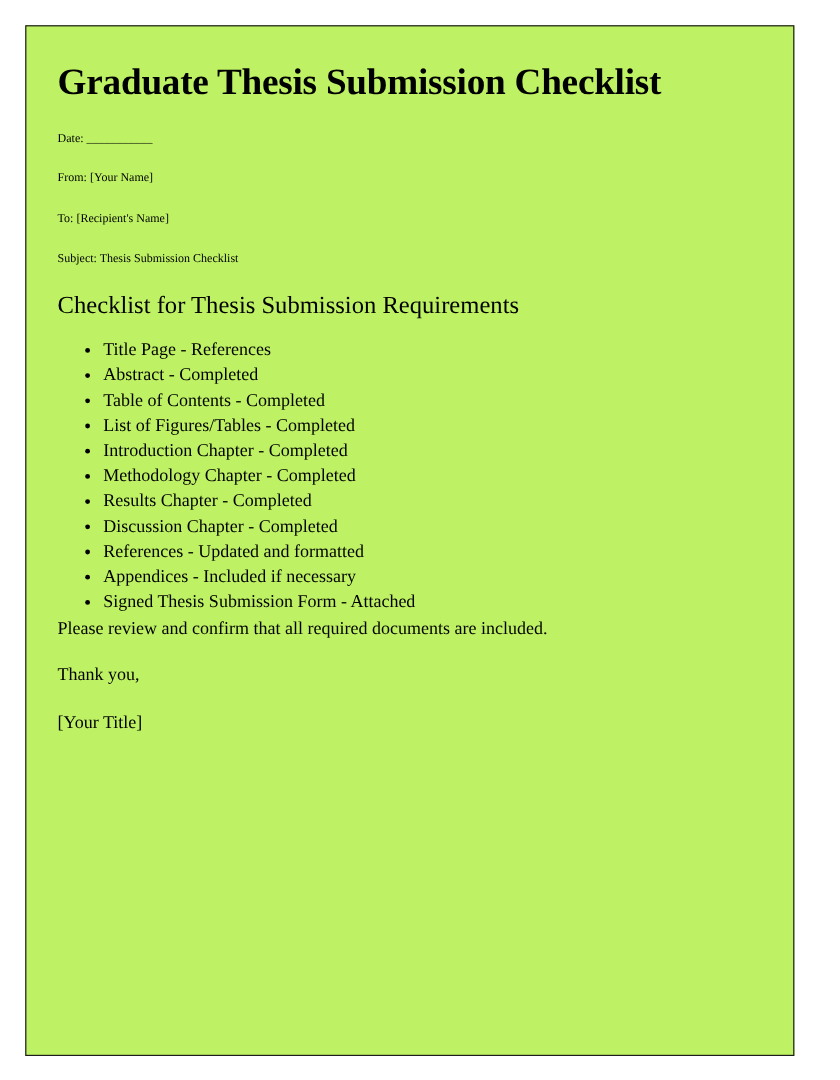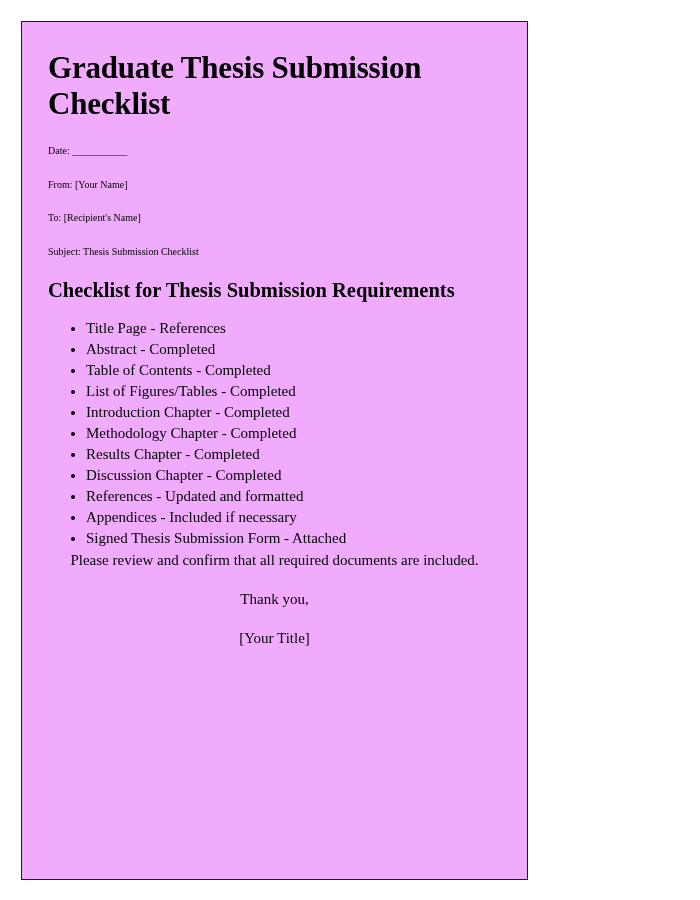--- a/index.html
+++ b/index.html
@@ -11,25 +11,25 @@
     width: 700px;
     height: 900px;
     overflow: hidden;
     font-family: "Liberation Serif", "DejaVu Serif", serif;
     color: #000000;
   }
   .page {
     position: absolute;
     left: 21px;
     top: 21px;
-    width: 507px;
+    width: 641px;
     height: 859px;
     box-sizing: border-box;
     border: 1.5px solid #1c1c1c;
-    background: #f0abfc;
+    background: #bef264;
   }
   .content {
     padding: 22px 26px 0 26px;
   }
   .doc-title {
     font-size: 31px;
     font-weight: bold;
     line-height: 1.15;
     margin: 6px 0 0 0;
     letter-spacing: -0.2px;
@@ -38,37 +38,36 @@
     margin-top: 23px;
   }
   .meta-line {
     font-size: 10px;
     line-height: 1.35;
     margin-bottom: 20px;
     white-space: pre-wrap;
   }
   .section-heading {
     font-size: 20.5px;
-    font-weight: bold;
+    font-weight: normal;
     margin: 20px 0 0 0;
     line-height: 1.2;
   }
   ul.checklist {
     margin: 16px 0 0 0;
     padding-left: 38px;
     list-style-type: disc;
   }
   ul.checklist li {
     font-size: 15px;
     line-height: 1.2;
     margin-bottom: 3px;
   }
   .closing-block {
     margin-top: 2px;
-    text-align: center;
   }
   .closing-line {
     font-size: 15px;
     line-height: 1.35;
     margin-bottom: 19px;
   }
 </style>
 </head>
 <body>
 

